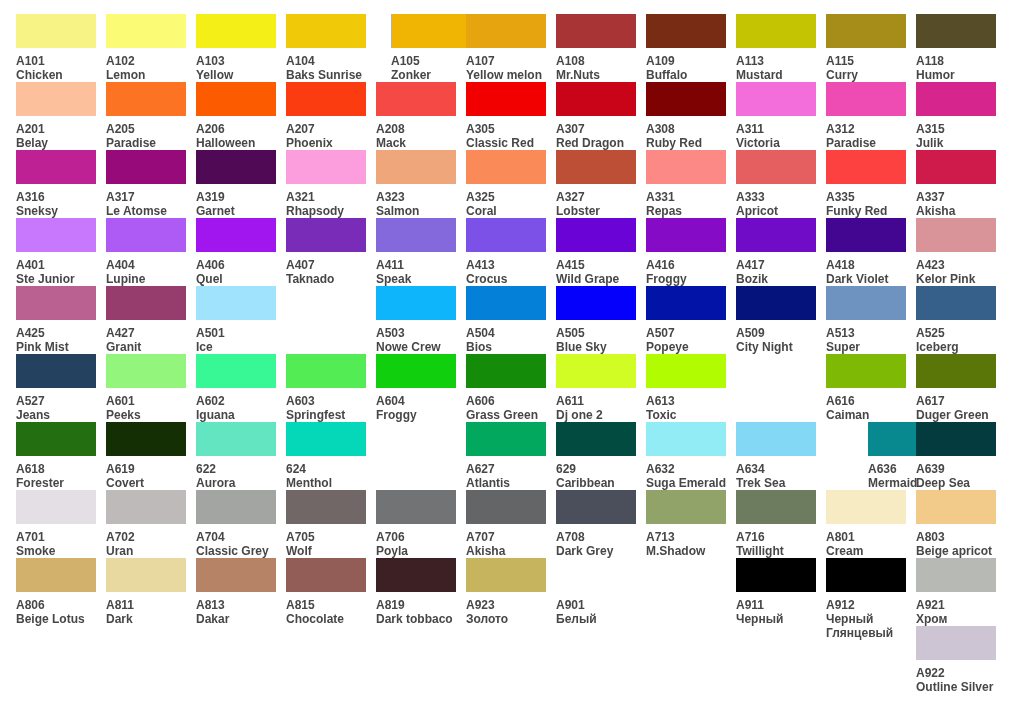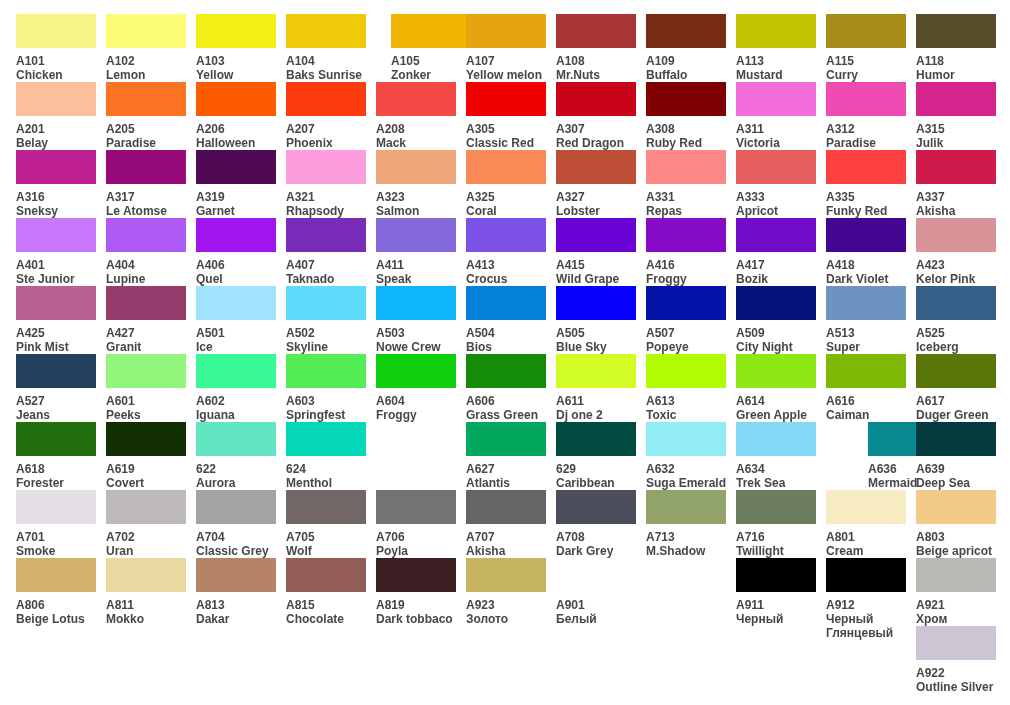--- a/index.html
+++ b/index.html
@@ -363,27 +363,20 @@
         <span class="swatch-name">Granit</span>
       </div>
     </div>
 <div class="swatch-cell" style="left:196px;top:286px">
       <span class="swatch-chip" title="#9FE3FD" style="background: rgb(159, 227, 253);"></span>
       <div class="swatch-labels">
         <span class="swatch-code">A501</span>
         <span class="swatch-name">Ice</span>
       </div>
     </div>
-<div class="swatch-cell" style="left:286px;top:286px">
-      <span class="swatch-chip" title="#5EDCFC" style="background: rgb(94, 220, 252);"></span>
-      <div class="swatch-labels">
-        <span class="swatch-code">A502</span>
-        <span class="swatch-name">Skyline</span>
-      </div>
-    </div>
 <div class="swatch-cell" style="left:376px;top:286px">
       <span class="swatch-chip" title="#0FB5FB" style="background: rgb(15, 181, 251);"></span>
       <div class="swatch-labels">
         <span class="swatch-code">A503</span>
         <span class="swatch-name">Nowe Crew</span>
       </div>
     </div>
 <div class="swatch-cell" style="left:466px;top:286px">
       <span class="swatch-chip" title="#0480D8" style="background: rgb(4, 128, 216);"></span>
       <div class="swatch-labels">
@@ -475,27 +468,20 @@
         <span class="swatch-name">Dj one 2</span>
       </div>
     </div>
 <div class="swatch-cell" style="left:646px;top:354px">
       <span class="swatch-chip" title="#B2FC02" style="background: rgb(178, 252, 2);"></span>
       <div class="swatch-labels">
         <span class="swatch-code">A613</span>
         <span class="swatch-name">Toxic</span>
       </div>
     </div>
-<div class="swatch-cell" style="left:736px;top:354px">
-      <span class="swatch-chip" title="#8EE813" style="background: rgb(142, 232, 19);"></span>
-      <div class="swatch-labels">
-        <span class="swatch-code">A614</span>
-        <span class="swatch-name">Green Apple</span>
-      </div>
-    </div>
 <div class="swatch-cell" style="left:826px;top:354px">
       <span class="swatch-chip" title="#7EBA05" style="background: rgb(126, 186, 5);"></span>
       <div class="swatch-labels">
         <span class="swatch-code">A616</span>
         <span class="swatch-name">Caiman</span>
       </div>
     </div>
 <div class="swatch-cell" style="left:916px;top:354px">
       <span class="swatch-chip" title="#5A7609" style="background: rgb(90, 118, 9);"></span>
       <div class="swatch-labels">
@@ -654,21 +640,21 @@
       <span class="swatch-chip" title="#D1B16C" style="background: rgb(209, 177, 108);"></span>
       <div class="swatch-labels">
         <span class="swatch-code">A806</span>
         <span class="swatch-name">Beige Lotus</span>
       </div>
     </div>
 <div class="swatch-cell" style="left:106px;top:558px">
       <span class="swatch-chip" title="#E8D9A0" style="background: rgb(232, 217, 160);"></span>
       <div class="swatch-labels">
         <span class="swatch-code">A811</span>
-        <span class="swatch-name">Mokko</span>
+        <span class="swatch-name">Dark</span>
       </div>
     </div>
 <div class="swatch-cell" style="left:196px;top:558px">
       <span class="swatch-chip" title="#B68366" style="background: rgb(182, 131, 102);"></span>
       <div class="swatch-labels">
         <span class="swatch-code">A813</span>
         <span class="swatch-name">Dakar</span>
       </div>
     </div>
 <div class="swatch-cell" style="left:286px;top:558px">

